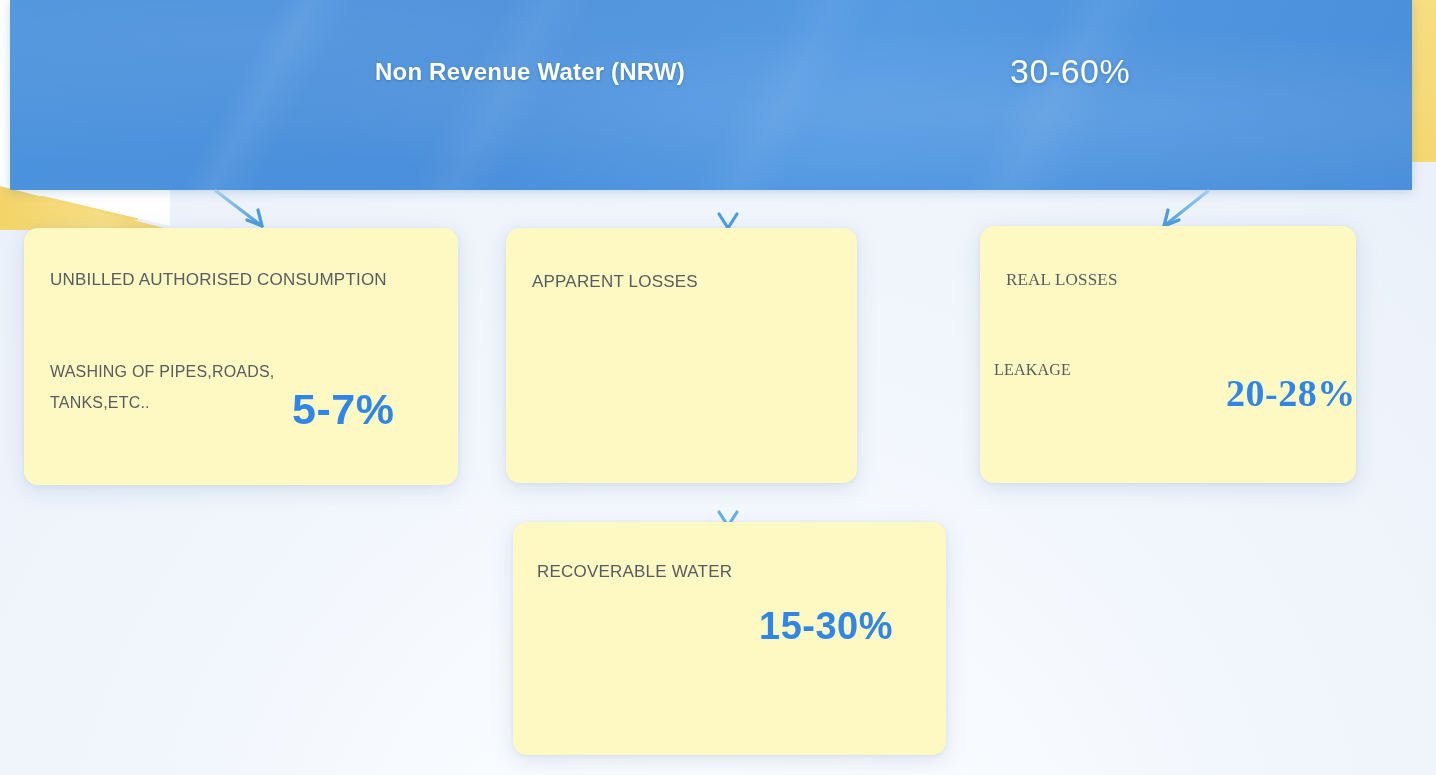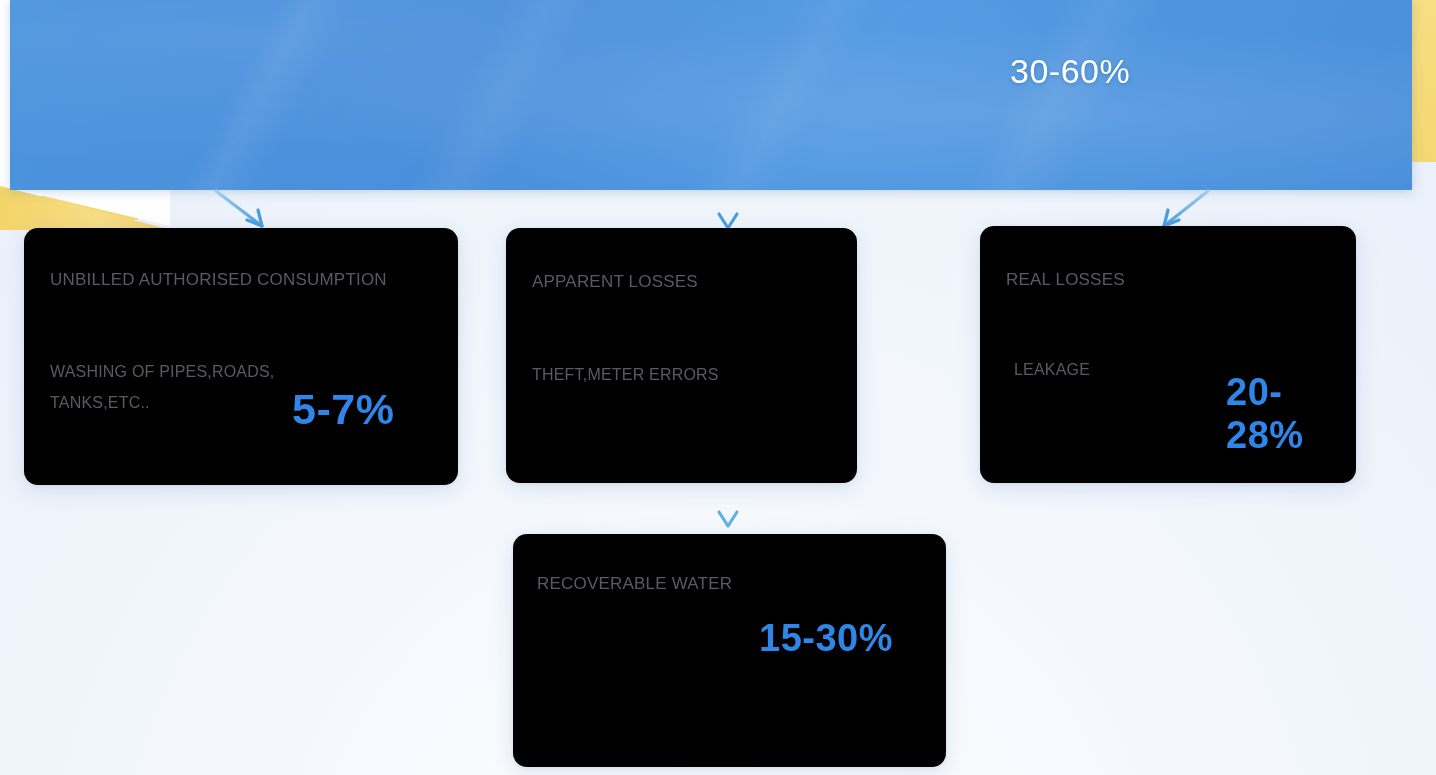--- a/index.html
+++ b/index.html
@@ -75,27 +75,27 @@
     text-shadow:0 1px 4px rgba(0,60,120,.30);
   }
   #banner-subtitle{
     position:absolute;left:596px;top:154px;
     color:#ffffff;font-size:21px;font-weight:bold;letter-spacing:.3px;
     text-shadow:0 1px 3px rgba(0,60,120,.30);
   }
 
   
   .card{
-    position:absolute;background:#000000;border-radius:14px;
+    position:absolute;background:#fef9c3;border-radius:14px;
     box-shadow:0 6px 22px rgba(120,150,195,.22), 0 1px 4px rgba(120,150,195,.14);
   }
   #card-unbilled{left:24px;top:228px;width:434px;height:257px;}
   #card-apparent{left:506px;top:228px;width:351px;height:255px;}
-  #card-real  {left:980px;top:226px;width:376px;height:257px;}
-  #card-recoverable{left:513px;top:522px;width:433px;height:233px;margin-top:12px;}
+  #card-real  {left:980px;top:226px;width:376px;height:257px;font-family:Liberation Serif, serif;}
+  #card-recoverable{left:513px;top:522px;width:433px;height:233px;}
 
   .card-title{
     position:absolute;color:#585b60;font-size:17px;letter-spacing:.2px;
     line-height:22px;white-space:pre-line;
   }
   .card-desc{
     position:absolute;color:#585b60;font-size:16px;letter-spacing:.2px;
     line-height:31px;white-space:pre-line;
   }
   .card-value{
@@ -104,21 +104,21 @@
 
   #t-unbilled{left:26px;top:41px;}
   #d-unbilled{left:26px;top:116px;margin-top:12px;}
   #v-unbilled{left:268px;top:157px;font-size:43px;}
 
   #t-apparent{left:26px;top:43px;}
   #d-apparent{left:26px;top:131px;}
   #v-apparent{left:266px;top:150px;font-size:36px;}
 
   #t-real{left:26px;top:43px;}
-  #d-real{left:34px;top:128px;}
+  #d-real{left:14px;top:128px;}
   #v-real{left:246px;top:145px;font-size:38px;}
 
   #t-recoverable{left:24px;top:39px;}
   #v-recoverable{left:246px;top:83px;font-size:38px;}
 
   
   .arrow{position:absolute;}
   #arrow-to-unbilled{left:210px;top:186px;}
   #arrow-to-apparent{left:708px;top:184px;}
   #arrow-to-real{left:1150px;top:186px;}
@@ -130,20 +130,21 @@
 <div id="bg-wash"></div>
 
 <div class="deco" id="deco-yellow-left"></div>
 <div class="deco" id="deco-white-chevron"></div>
 <div class="deco" id="deco-yellow-wedge"></div>
 <div class="deco" id="deco-white-wedge"></div>
 <div class="deco" id="deco-yellow-right"></div>
 
 <div id="banner">
   <div id="banner-streaks"></div>
+  <div id="banner-title">Non Revenue Water (NRW)</div>
   <div id="banner-range">30-60%</div>
 </div>
 
 <svg class="arrow" id="arrow-to-unbilled" width="70" height="48" viewBox="0 0 70 48">
   <defs>
     <linearGradient id="agrad1" x1="0" y1="0" x2="1" y2="1">
       <stop offset="0%" stop-color="#9ecdf0"></stop>
         <stop offset="100%" stop-color="#4a9ddd"></stop>
     </linearGradient>
   </defs>
@@ -186,21 +187,20 @@
 
 <div class="card" id="card-unbilled">
   <div class="card-title" id="t-unbilled">UNBILLED AUTHORISED CONSUMPTION</div>
   <div class="card-desc" id="d-unbilled">WASHING OF PIPES,ROADS,
 TANKS,ETC..</div>
   <div class="card-value" id="v-unbilled">5-7%</div>
 </div>
 
 <div class="card" id="card-apparent">
   <div class="card-title" id="t-apparent">APPARENT LOSSES</div>
-  <div class="card-desc" id="d-apparent">THEFT,METER ERRORS</div>
 </div>
 
 <div class="card" id="card-real">
   <div class="card-title" id="t-real">REAL LOSSES</div>
   <div class="card-desc" id="d-real">LEAKAGE</div>
   <div class="card-value" id="v-real">20-28%</div>
 </div>
 
 <div class="card" id="card-recoverable">
   <div class="card-title" id="t-recoverable">RECOVERABLE WATER</div>

